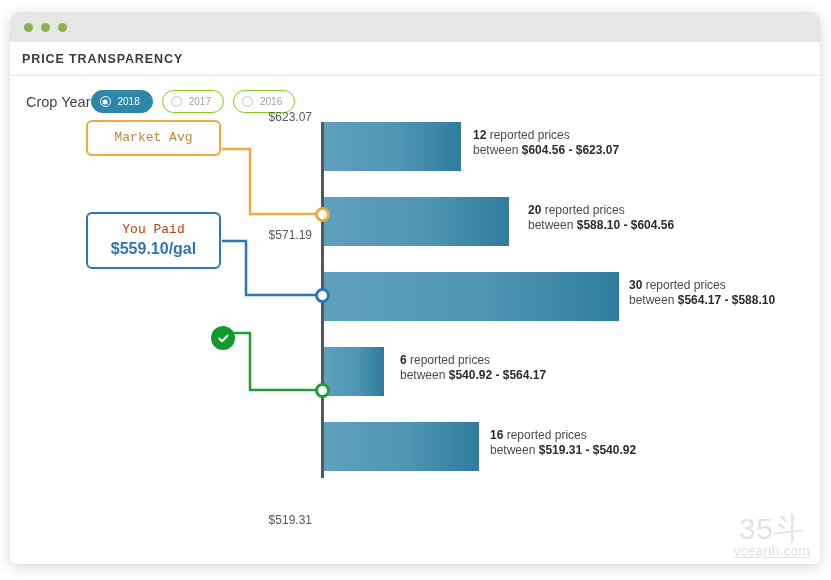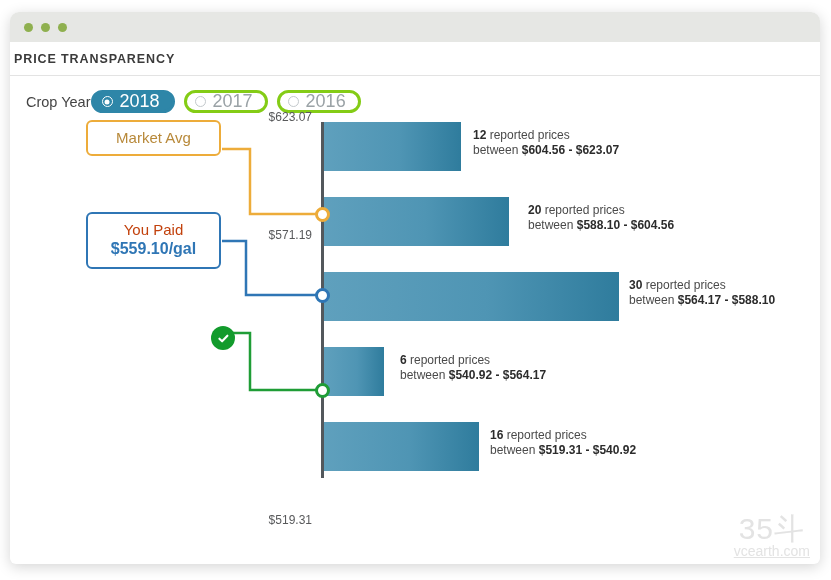--- a/index.html
+++ b/index.html
@@ -42,21 +42,21 @@
     background: #8fb04f;
     margin-right: 8px;
   }
 
   
   #card-header {
     height: 34px;
     border-bottom: 1px solid #e3e3e3;
     display: flex;
     align-items: center;
-    padding-left: 4px;
+    padding-left: 12px;
     box-sizing: border-box;
   }
   #page-title {
     font-size: 12.5px;
     font-weight: bold;
     color: #3b3b3b;
     letter-spacing: 0.9px;
   }
 
   
@@ -70,22 +70,22 @@
     color: #444;
   }
   .year-pill {
     display: flex;
     align-items: center;
     height: 23px;
     border-radius: 12px;
     padding: 0 12px 0 8px;
     margin-right: 9px;
     box-sizing: border-box;
-    font-size: 18px;
-    border: 3px solid #84cc16;
+    font-size: 10px;
+    border: 1px solid #84cc16;
     background: #ffffff;
     color: #9aa2a6;
   }
   .year-pill.selected {
     background: #2e86a8;
     border-color: #2e86a8;
     color: #ffffff;
   }
   .radio-ring {
     width: 11px;
@@ -168,22 +168,23 @@
     position: absolute;
     width: 135px;
     border-radius: 6px;
     background: #ffffff;
     box-sizing: border-box;
     text-align: center;
     padding: 7px 4px 8px;
     z-index: 5;
   }
   .callout .c-title {
-    font-size: 15px;
+    font-size: 13px;
     line-height: 17px;
+    font-family: Liberation Mono, monospace;
   }
   .callout .c-value {
     font-size: 16px;
     font-weight: bold;
     line-height: 21px;
   }
   #callout-market { border: 2px solid #edac3a; }
   #callout-market .c-title { color: #b8893a; }
   #callout-market .c-value { color: #d99a2a; }
   #callout-youpaid { border: 2px solid #2f76b5; }

